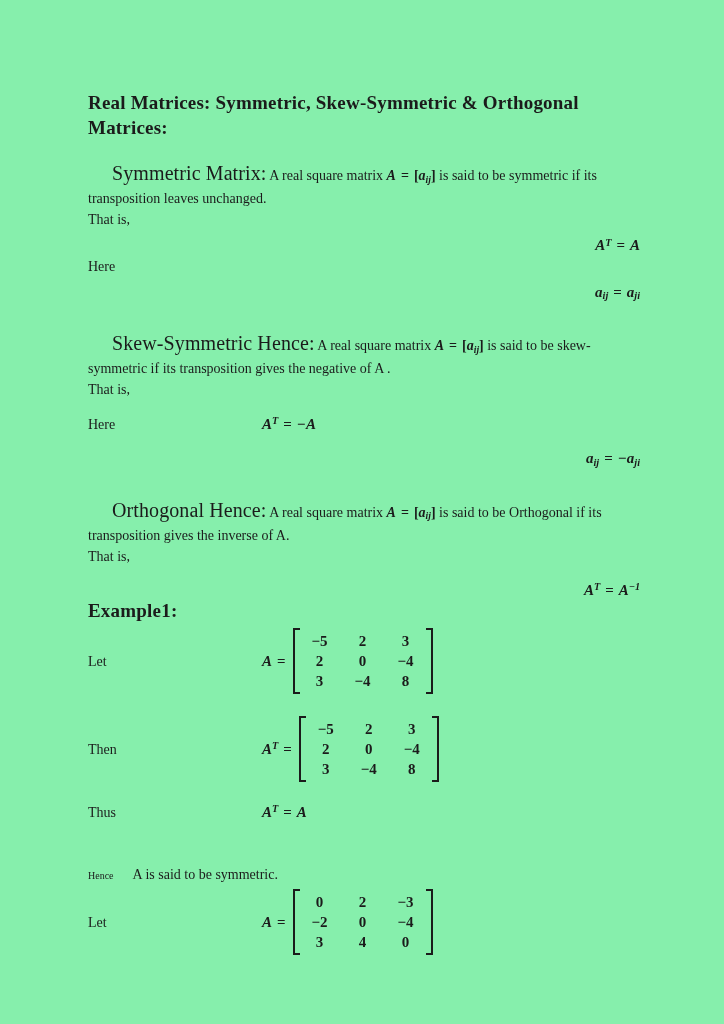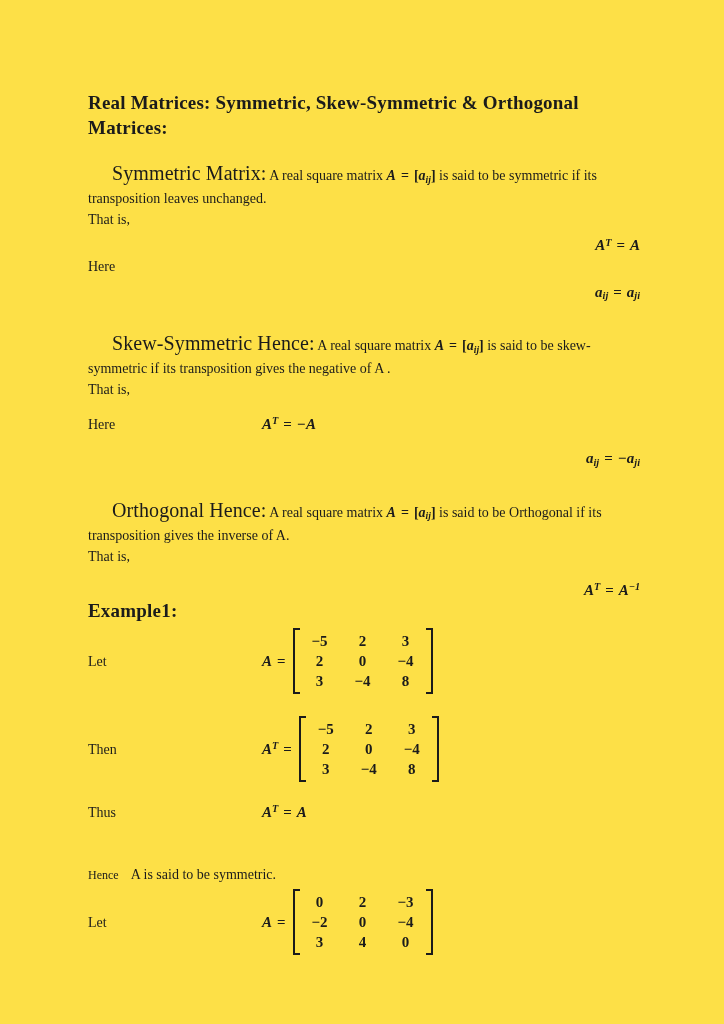--- a/index.html
+++ b/index.html
@@ -1,21 +1,21 @@
 <!DOCTYPE html>
 <html><head>
 <meta charset="utf-8">
 <style>
   * { box-sizing: border-box; }
   html, body { margin: 0; padding: 0; background: #ffffff; }
   .page {
     position: relative;
     width: 724px;
     height: 1024px;
-    background: #fde047;
+    background: #86efac;
     color: #1b1b1b;
     font-family: "Liberation Serif", serif;
     padding: 90px 84px 30px 88px;
     overflow: hidden;
   }
 
   
   .title {
     margin: 0 0 18px 0;
     font-size: 19px;
@@ -91,21 +91,21 @@
     column-gap: 17px;
     padding: 3px 7px;
     font-size: 15px;
     font-weight: 700;
     line-height: 20px;
   }
   .cell { text-align: center; }
 
   
   .hence-row { display: flex; align-items: baseline; }
-  .hence-row .hlabel { font-size: 12px; margin-right: 12px; }
+  .hence-row .hlabel { font-size: 10px; margin-right: 19px; }
   .hence-row .htext  { font-size: 14px; }
 </style>
 </head>
 <body>
 
 <div class="page">
 
   <h1 class="title">Real Matrices: Symmetric, Skew-Symmetric &amp; Orthogonal Matrices:</h1>
 
   <p class="para">

